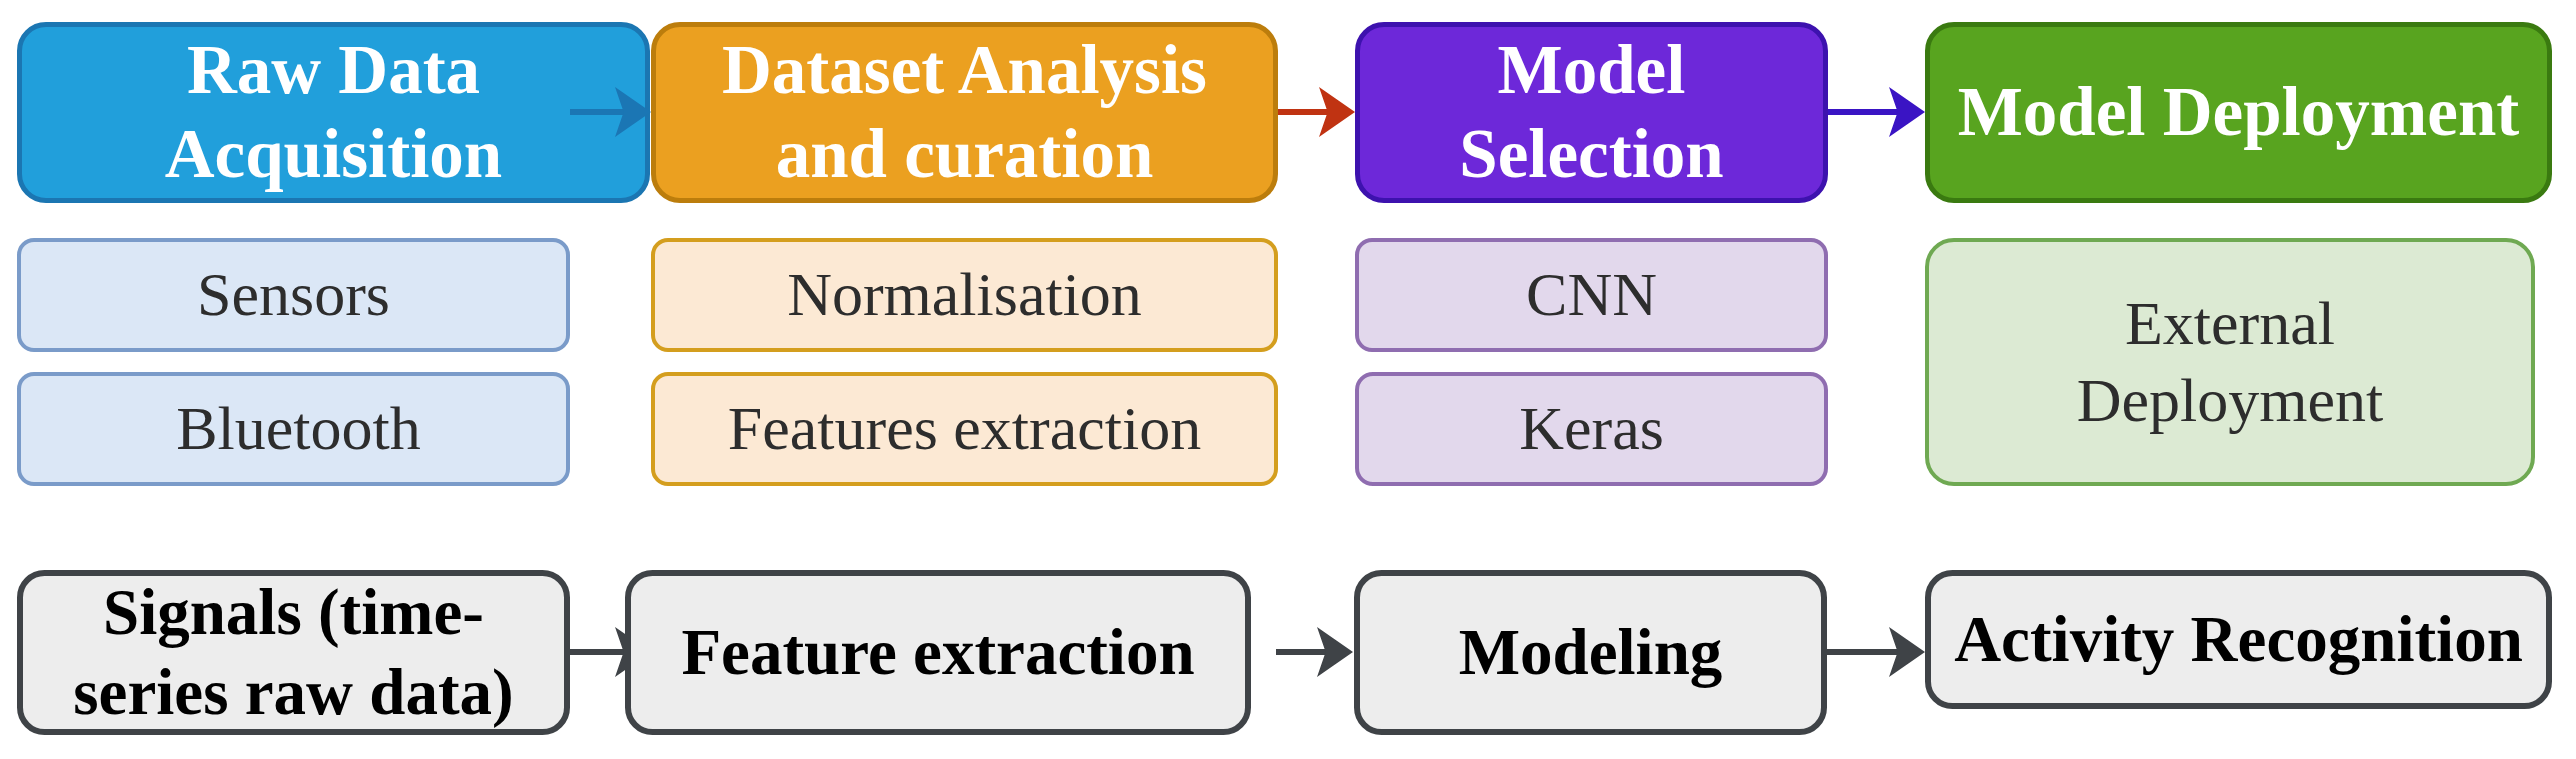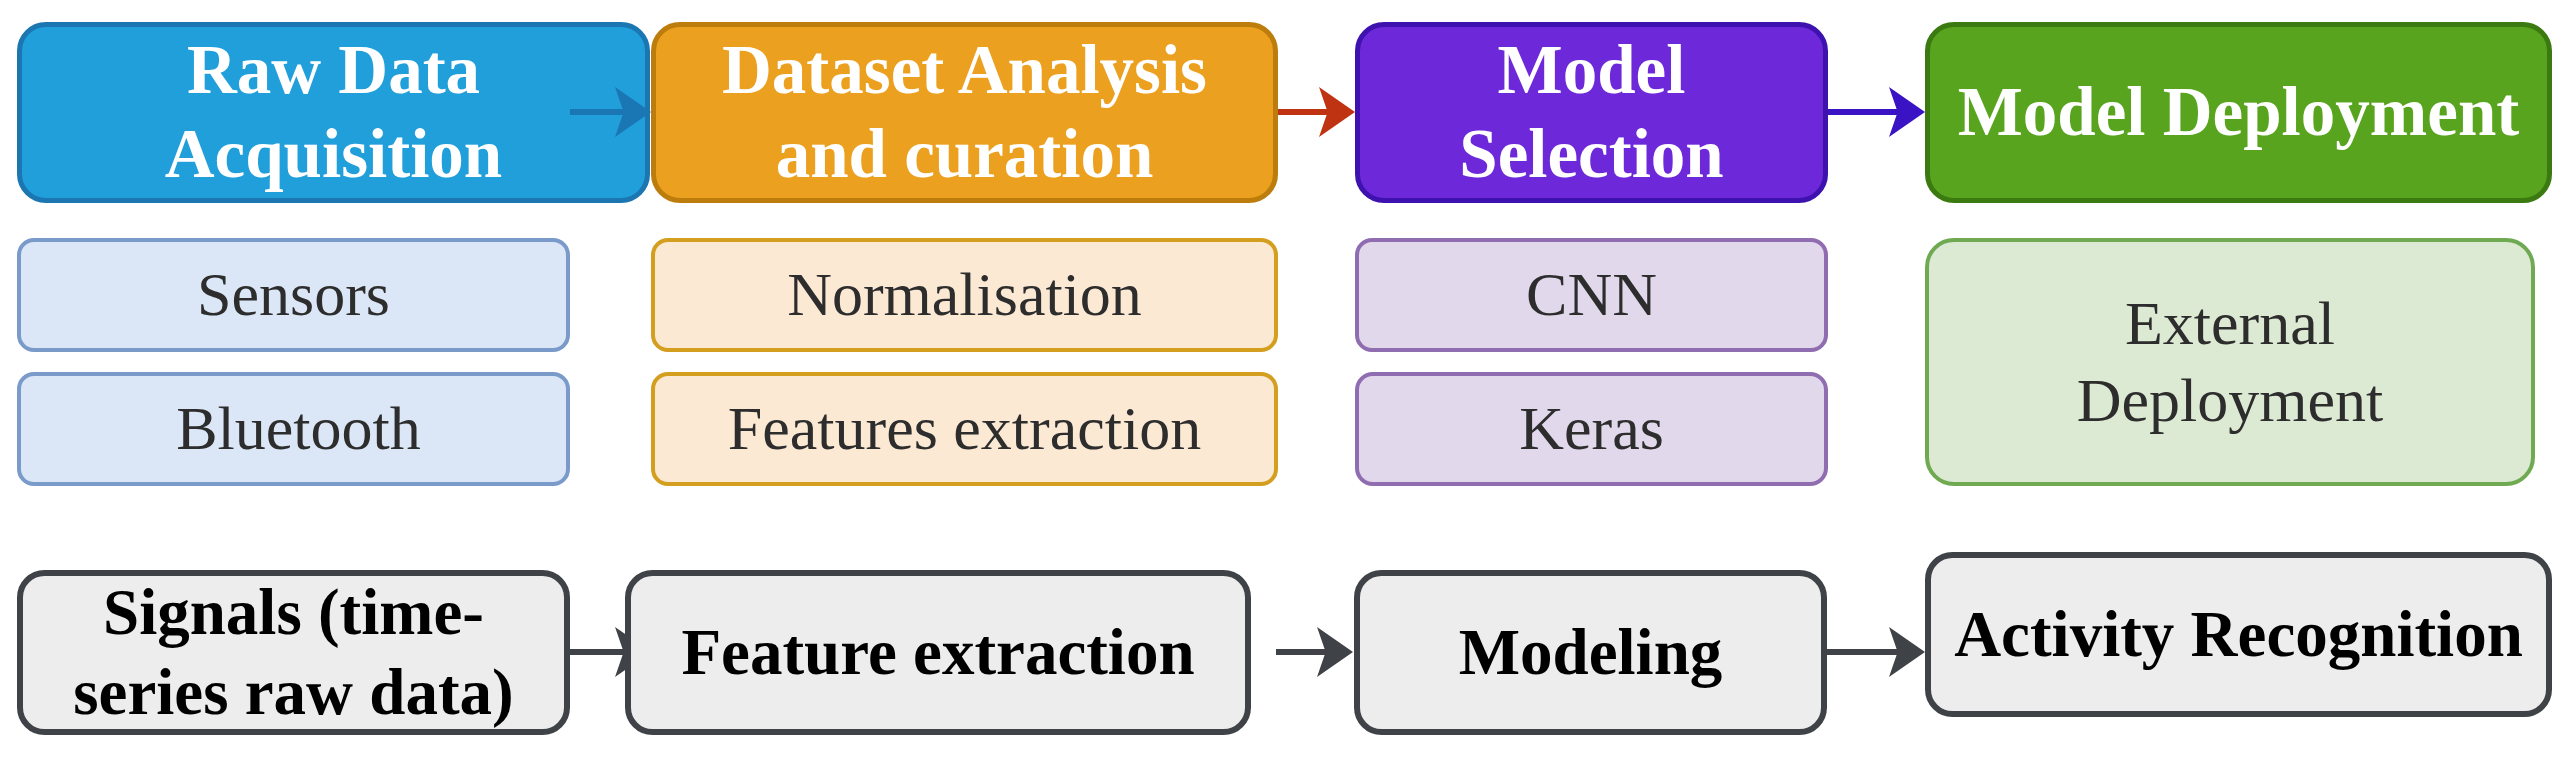--- a/index.html
+++ b/index.html
@@ -171,18 +171,18 @@
 
   <div class="box step" style="left:1354px; top:570px; width:473px; height:165px;">
     <span class="label">Modeling</span>
   </div>
 
   <div class="arrow" style="left: 1826px; top: 627px; width: 99px; --c: #3f4347;">
     <div class="arrow-line"></div>
     <div class="arrow-head"></div>
   </div>
 
-  <div class="box step" style="left:1925px; top:552px; width:627px; height:165px;align-items:center;">
+  <div class="box step" style="left:1925px; top:570px; width:627px; height:139px;align-items:center;">
     <span class="label">Activity Recognition</span>
   </div>
 
 </div>
 
 
 </body></html>

